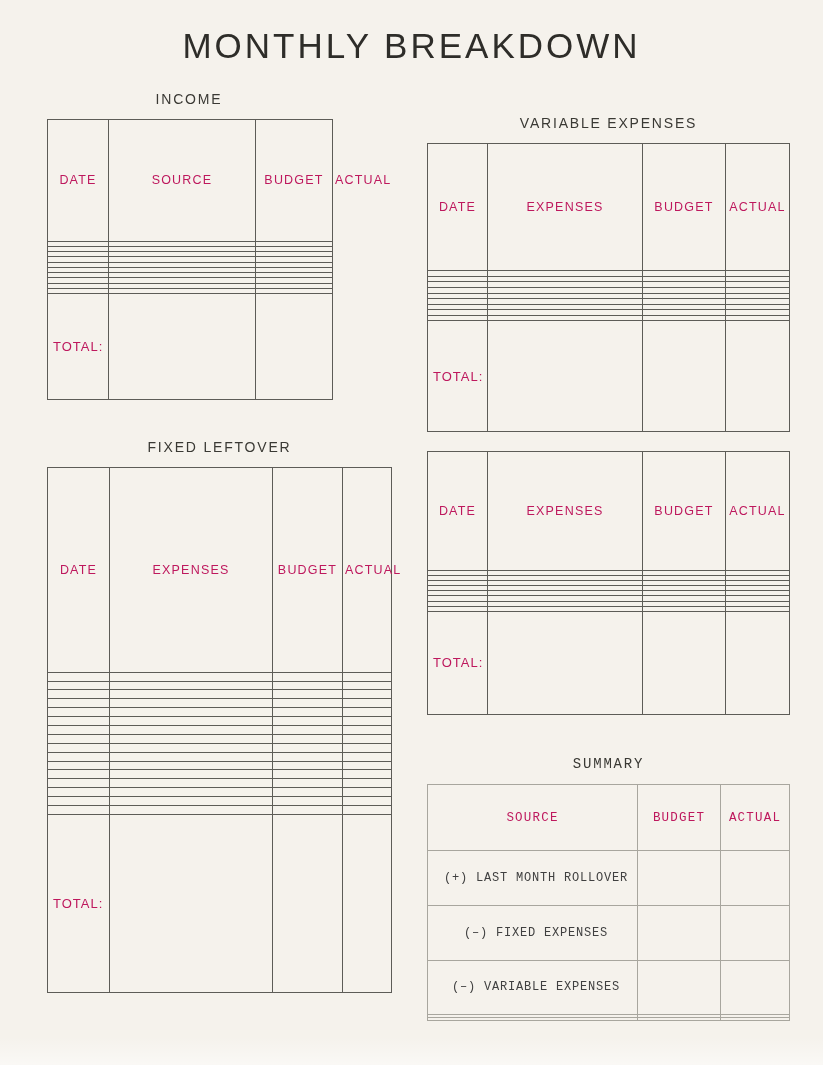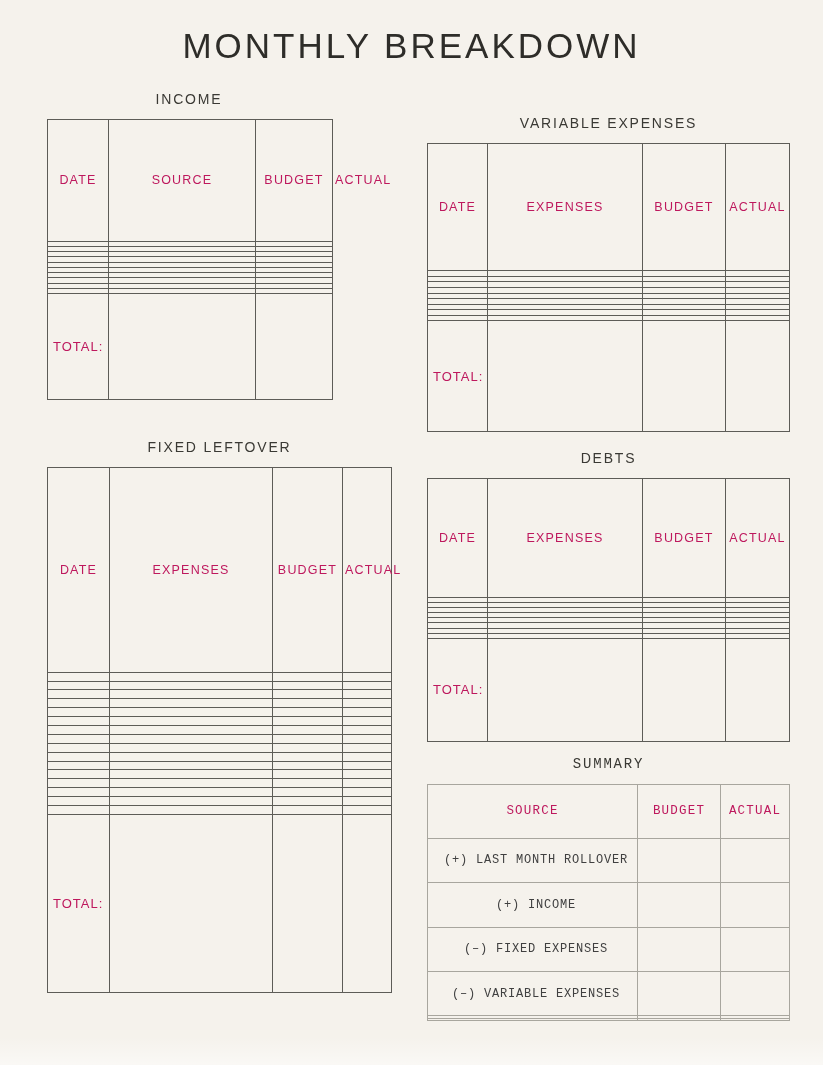--- a/index.html
+++ b/index.html
@@ -378,21 +378,20 @@
               <td></td>
               <td></td>
               <td></td>
             </tr>
           </tbody>
         </table>
       </div>
   </section>
 
   <section class="tbl-section sec-debts h-debts">
-    <h2>DEBTS</h2>
     <div>
         <table class="main-tbl t-right">
           <tbody>
             <tr>
               <th>DATE</th>
               <th>EXPENSES</th>
               <th>BUDGET</th>
               <th>ACTUAL</th>
             </tr>
             <tr>
@@ -463,25 +462,20 @@
               <th>SOURCE</th>
               <th>BUDGET</th>
               <th>ACTUAL</th>
             </tr>
             <tr>
               <td class="label-cell">(+) LAST MONTH ROLLOVER</td>
               <td></td>
               <td></td>
             </tr>
             <tr>
-              <td class="label-cell">(+) INCOME</td>
-              <td></td>
-              <td></td>
-            </tr>
-            <tr>
               <td class="label-cell">(–) FIXED EXPENSES</td>
               <td></td>
               <td></td>
             </tr>
             <tr>
               <td class="label-cell">(–) VARIABLE EXPENSES</td>
               <td></td>
               <td></td>
             </tr>
             <tr>

